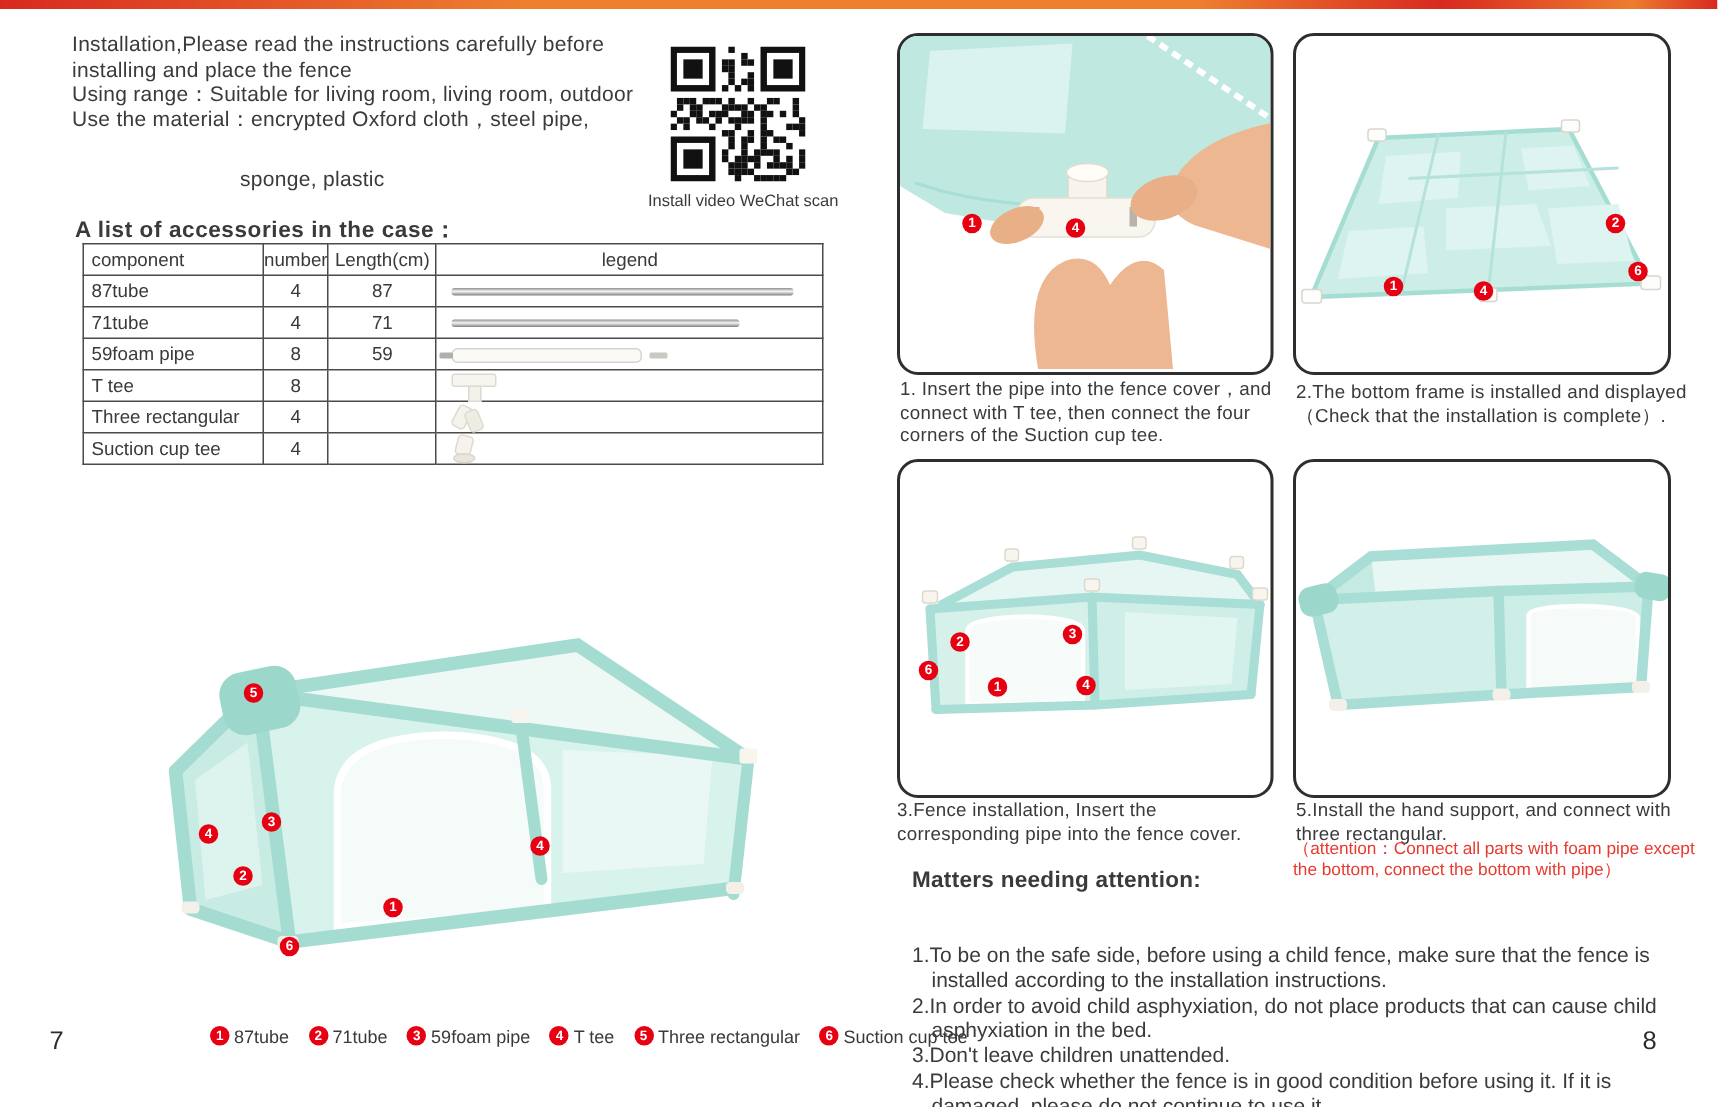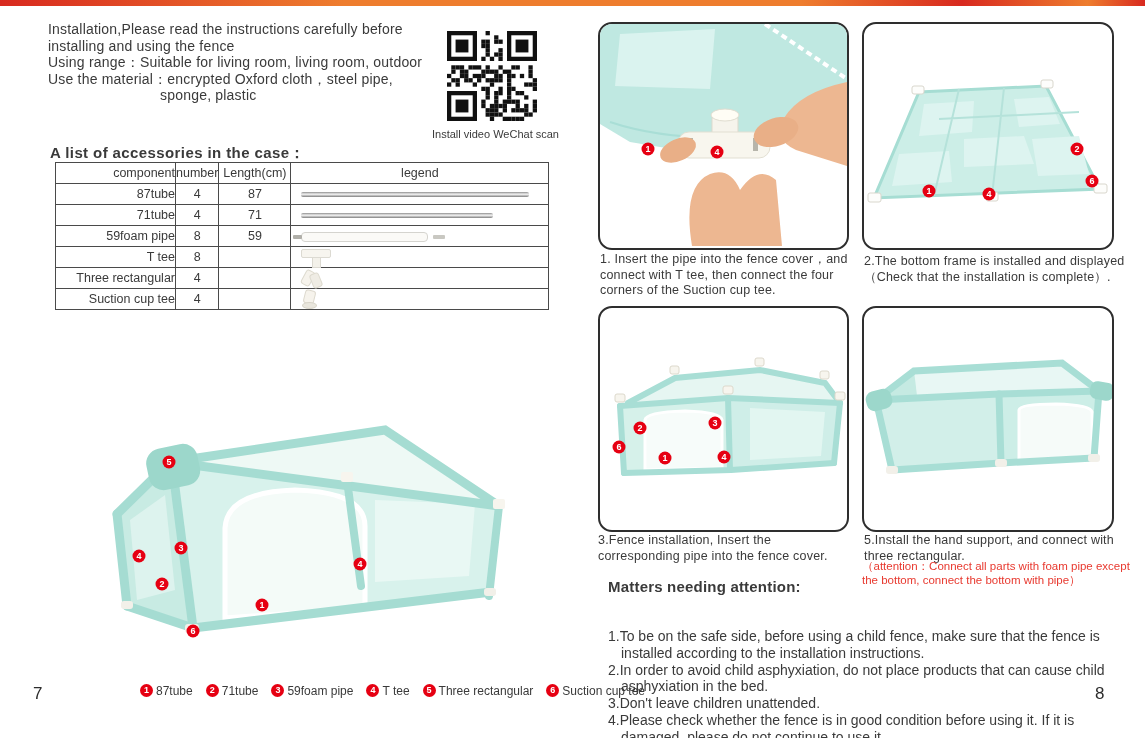--- a/index.html
+++ b/index.html
@@ -17,21 +17,21 @@
   .intro-line{white-space:nowrap;}
   
   #qr-wrap{left:432px;top:31px;width:120px;text-align:center;}
   #qr-svg{display:block;margin:0 auto;}
   #qr-caption{font-size:11px;margin-top:7px;color:#3a3a3a;white-space:nowrap;}
   
   #acc-title{left:50px;top:144px;font-size:15px;font-weight:bold;letter-spacing:.4px;}
   #acc-table{left:55px;top:162px;}
   table{border-collapse:collapse;}
   td,th{border:1px solid #4a4a4a;font-size:12.5px;font-weight:normal;height:20px;padding:0;}
-  .c-comp{width:114px;text-align:right;padding-left:5px;}
+  .c-comp{width:114px;text-align:left;padding-left:5px;}
   .c-num{width:42px;text-align:center;}
   .c-len{width:71px;text-align:center;}
   .c-legend{width:247px;text-align:left;padding-left:10px;}
   th.c-num,th.c-len,th.c-legend{text-align:center;padding-left:0;}
   
   .shape{display:inline-block;vertical-align:middle;position:relative;}
   .steel-tube-long{width:228px;height:5px;border-radius:2px;background:linear-gradient(180deg,#8f8f8f,#f4f4f4 45%,#7f7f7f);}
   .steel-tube-medium{width:192px;height:5px;border-radius:2px;background:linear-gradient(180deg,#8f8f8f,#f4f4f4 45%,#7f7f7f);}
   .foam-pipe-long,.foam-pipe-medium,.foam-pipe-short{height:8px;border-radius:4px;background:#fbfaf7;border:1px solid #d5d4cf;}
   .foam-pipe-long{width:210px;}
@@ -81,24 +81,24 @@
   #page7{left:33px;top:684px;}
   #page8{left:1095px;top:684px;}
 </style>
 </head>
 <body>
 
 <div id="top-bar" class="abs"></div>
 
 <div id="intro" class="abs">
     <div class="intro-line">Installation,Please read the instructions carefully before</div>
-    <div class="intro-line">installing and using the fence</div>
+    <div class="intro-line">installing and place the fence</div>
     <div class="intro-line">Using range：Suitable for living room, living room, outdoor</div>
     <div class="intro-line">Use the material：encrypted Oxford cloth，steel pipe,</div>
-    <div class="intro-line" style="padding-left: 112px;">sponge, plastic</div>
+    <div class="intro-line" style="padding-left: 112px; margin-top: 24px;">sponge, plastic</div>
   </div>
 
 <div id="qr-wrap" class="abs">
   <svg id="qr-svg" width="90" height="90" viewBox="0 0 90 90">
       <rect x="0" y="0" width="90" height="90" fill="#fff"></rect>
       <rect x="38.57142857142857" y="0" width="4.285714285714286" height="4.285714285714286" fill="#111"></rect>
       <rect x="47.14285714285714" y="4.285714285714286" width="4.285714285714286" height="4.285714285714286" fill="#111"></rect>
       <rect x="34.285714285714285" y="8.571428571428571" width="4.285714285714286" height="4.285714285714286" fill="#111"></rect>
       <rect x="38.57142857142857" y="8.571428571428571" width="4.285714285714286" height="4.285714285714286" fill="#111"></rect>
       <rect x="47.14285714285714" y="8.571428571428571" width="4.285714285714286" height="4.285714285714286" fill="#111"></rect>

